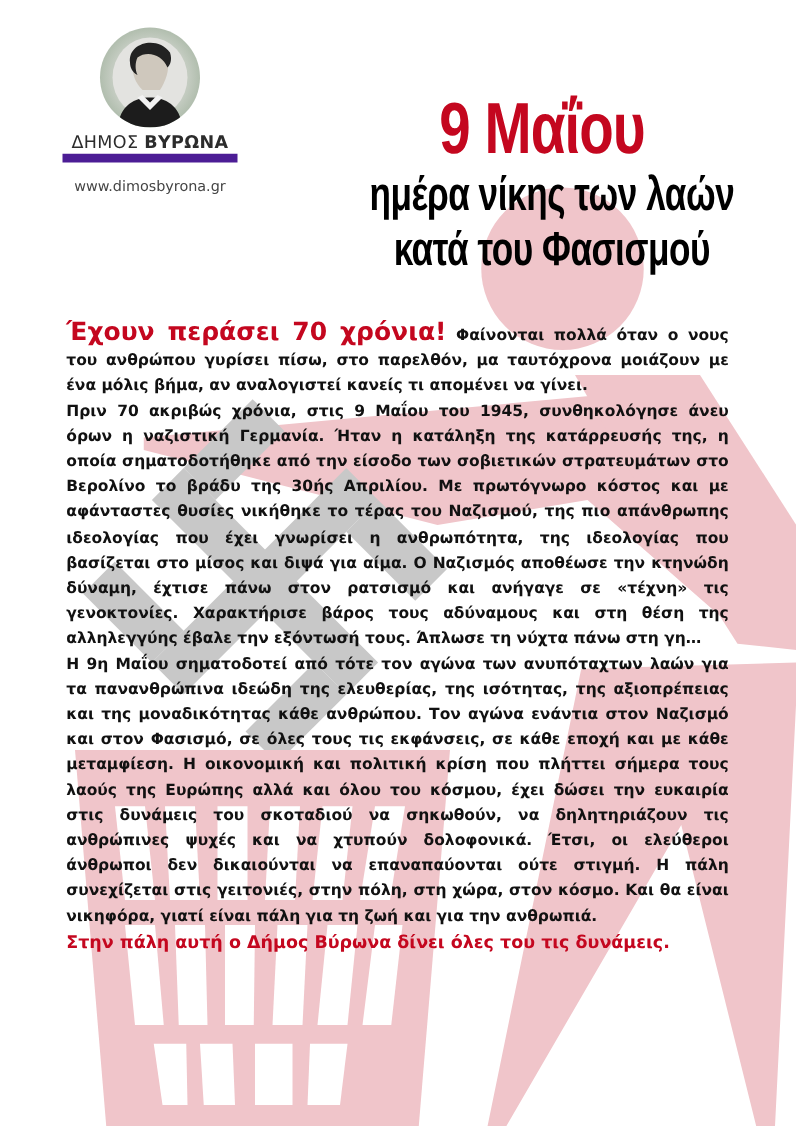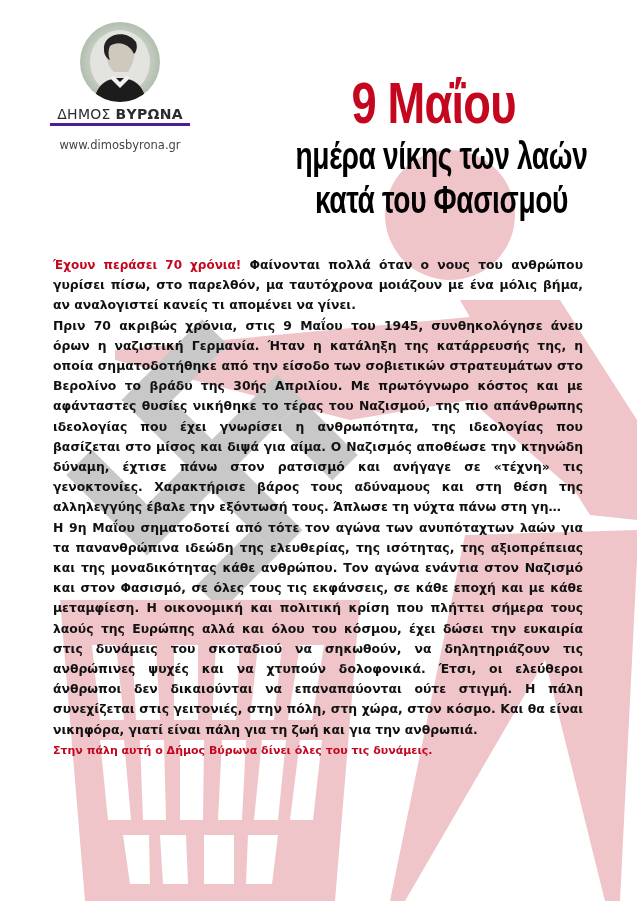--- a/index.html
+++ b/index.html
@@ -37,21 +37,21 @@
       position: relative;
       overflow: hidden;
     }
     .logo-portrait svg { position: absolute; left: 0; top: 0; }
     .logo-name {
       margin-top: 4px;
       font-family: "DejaVu Sans", sans-serif;
       font-size: 14px;
       color: #2c2c2c;
       letter-spacing: 0.3px;
-      border-bottom: 3px solid #4c1d95;
+      border-bottom: 7px solid #4c1d95;
       padding-bottom: 1px;
       white-space: nowrap;
     }
     .logo-name .bold { font-weight: bold; }
     .logo-url {
       font-family: "DejaVu Sans", sans-serif;
       font-size: 11.5px;
       color: #444;
       white-space: nowrap;
       margin-top: 12px;
@@ -93,26 +93,26 @@
       font-family: "DejaVu Sans", sans-serif;
       font-size: 12.4px;
       line-height: 20.2px;
       color: #111;
       text-align: justify;
       font-weight: 600;
     }
     .body-text p { margin: 0; }
     .lead {
       color: #c4071f;
-      font-size: 12px;
+      font-size: 20px;
       font-weight: 600;
     }
     .closing {
       color: #c4071f;
-      font-size: 11px;
+      font-size: 14px;
       font-weight: 600;
       line-height: 22px;
       text-align: left;
     }
   </style>
 </head>
 <body>
 
 <svg class="bg" viewBox="0 0 637 901" xmlns="http://www.w3.org/2000/svg">
 

